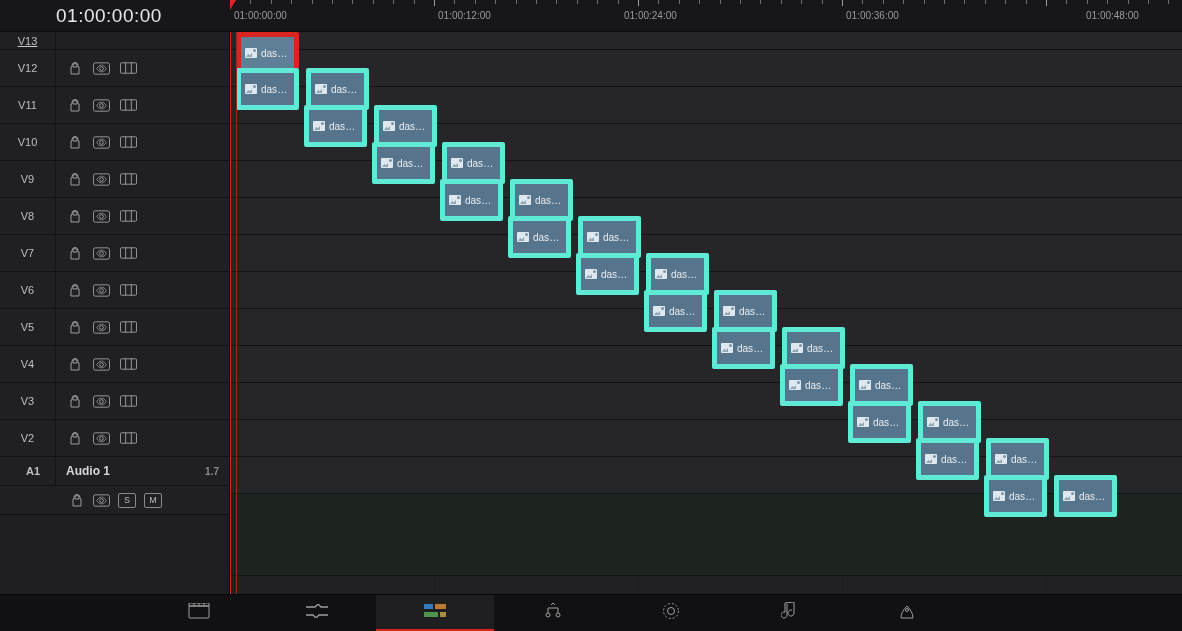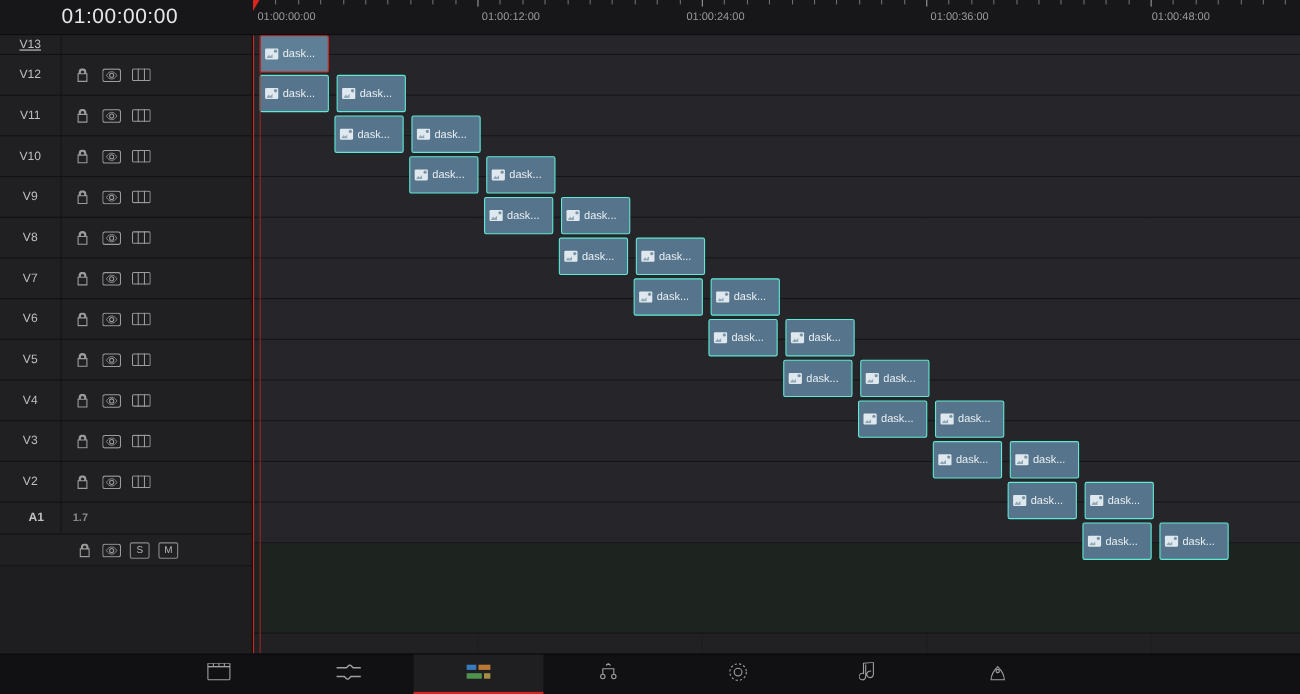--- a/index.html
+++ b/index.html
@@ -44,21 +44,21 @@
 .lane { position:absolute; left:0; right:0; border-bottom:1px solid #151517; }
 .lane.video { background:#26262a; }
 .lane.v13 { top:0; height:18px; }
 .lane.audio { background:#1d231f; }
 
 
 .playhead-line { position:absolute; top:0; bottom:0; width:1px; background:#d9251f; left:0; z-index:20; }
 .playhead-line.m2 { left:6px; background:#9e2520; }
 
 
-.clip { position:absolute; height:19px; background:#56748b; border:1px solid #5eead4; border-radius:2px; display:flex; align-items:center; padding:16px 4px; gap:4px; overflow:hidden; color:#e8eef3; font-size:10px; }
+.clip { position:absolute; height:19px; background:#56748b; border:5px solid #5eead4; border-radius:2px; display:flex; align-items:center; padding:16px 4px; gap:4px; overflow:hidden; color:#e8eef3; font-size:10px; }
 .clip.selected { border-color:#d9251f; background:#5f7f97; }
 .clip .thumb { width:12px; height:10px; background:#dfe8ee; border-radius:1px; position:relative; flex:0 0 auto; }
 .clip .thumb::before { content:""; position:absolute; top:1px; right:1px; width:3px; height:3px; border-radius:50%; background:#7c95a6; }
 .clip .thumb::after  { content:""; position:absolute; left:1px; bottom:1px; width:6px; height:4px; background:#90a7b5; clip-path:polygon(0 100%,40% 20%,60% 60%,100% 0,100% 100%); }
 .clip .nm { white-space:nowrap; overflow:hidden; text-overflow:ellipsis; }
 
 
 .vgrid { position:absolute; top:0; bottom:0; width:1px; background:#17171a; opacity:.35; }
 
 
@@ -115,21 +115,21 @@
         <div class="midtick" style="left: 632.4px;"></div>
         <div class="midtick" style="left: 652.8px;"></div>
         <div class="midtick" style="left: 673.2px;"></div>
         <div class="midtick" style="left: 693.6px;"></div>
         <div class="midtick" style="left: 714px;"></div>
         <div class="midtick" style="left: 734.4px;"></div>
         <div class="midtick" style="left: 754.8px;"></div>
         <div class="midtick" style="left: 775.2px;"></div>
         <div class="midtick" style="left: 795.6px;"></div>
         <div class="bigtick" style="left: 816px;"></div>
-        <div class="label" style="left: 819px;">01:00:48:00</div>
+        <div class="label" style="left: 858px;">01:00:48:00</div>
         <div class="midtick" style="left: 836.4px;"></div>
         <div class="midtick" style="left: 856.8px;"></div>
         <div class="midtick" style="left: 877.2px;"></div>
         <div class="midtick" style="left: 897.6px;"></div>
         <div class="midtick" style="left: 918px;"></div>
         <div class="midtick" style="left: 938.4px;"></div>
       </div>
     <div class="playhead-top"></div>
   </div>
 </div>
@@ -426,20 +426,21 @@
               <line x1="6" y1="0" x2="6" y2="12" stroke="#9c9c9c"></line>
               <line x1="12" y1="0" x2="12" y2="12" stroke="#9c9c9c"></line>
             </svg>
           </span>
         </div>
       </div>
       <div class="th-audiohead">
         <div class="th-dest a1chip">
           <span class="chip">A1</span>
         </div>
+        <div class="lbl">Audio 1</div>
         <div class="ch">1.7</div>
       </div>
       <div class="th-audioctrl">
         <span class="ic">
           <svg width="12" height="13" viewBox="0 0 12 13">
             <path d="M3 5V3.5a3 3 0 016 0V5h1v7H2V5h1zm1 0h4V3.5a2 2 0 00-4 0V5z" fill="none" stroke="#9c9c9c" stroke-width="1"></path>
           </svg>
         </span>
         <span class="ic">
           <svg width="18" height="13" viewBox="0 0 18 13">

